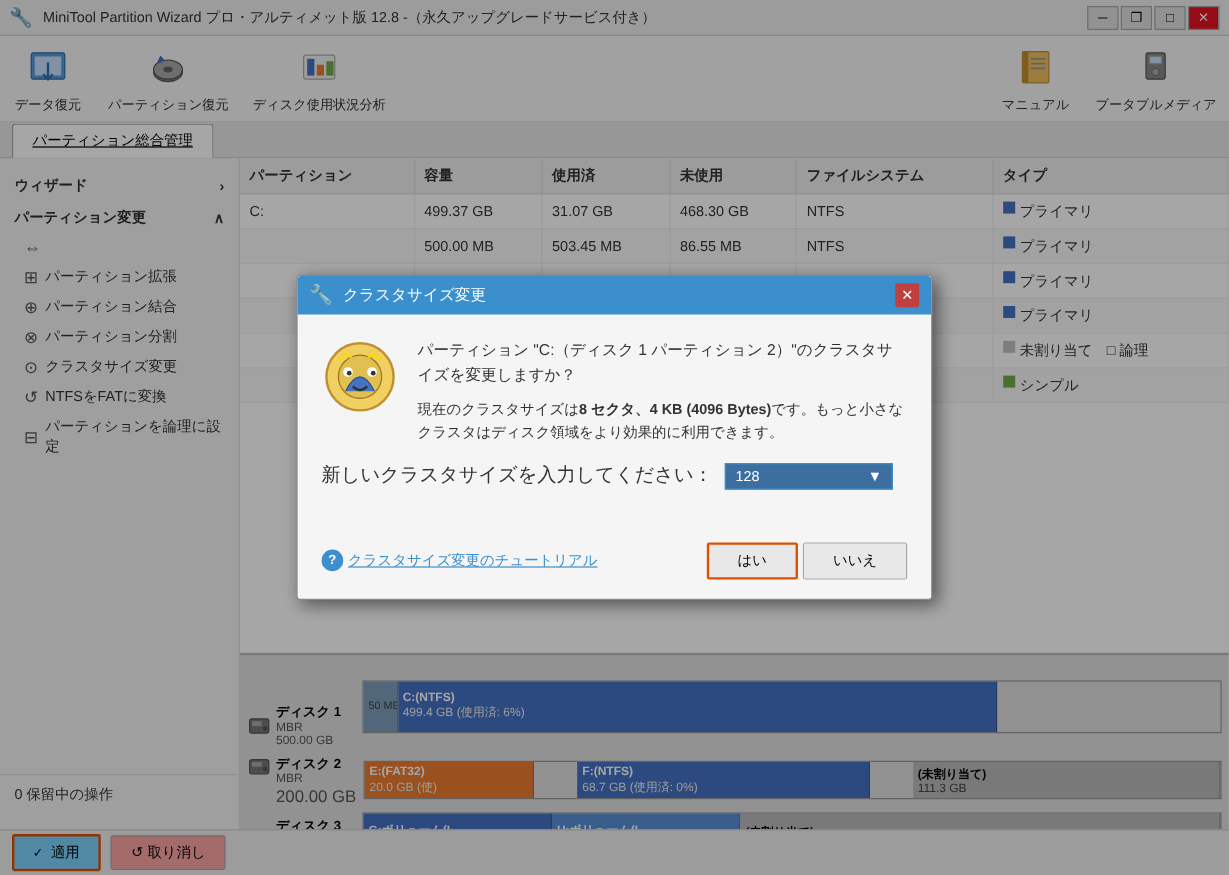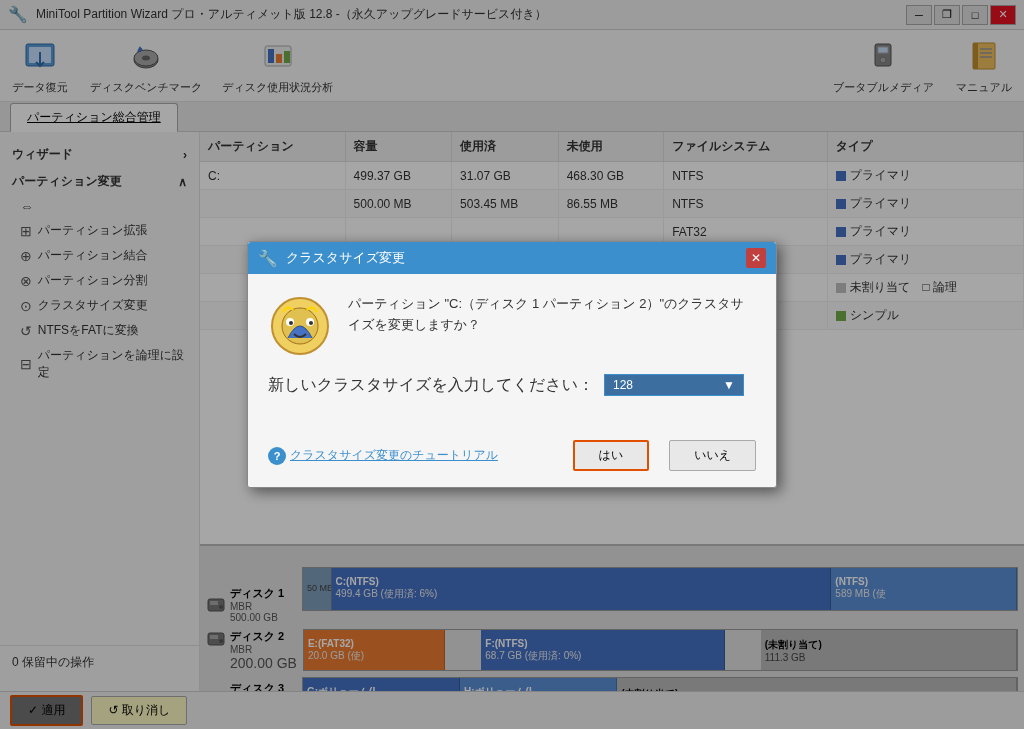--- a/index.html
+++ b/index.html
@@ -112,21 +112,21 @@
     .partition-table td {
       padding: 5px 8px;
       border-bottom: 1px solid #eee;
       border-right: 1px solid #eee;
       color: #333;
     }
     .partition-table tr:nth-child(even) td { background: #f9f9f9; }
     .partition-table tr:nth-child(odd) td { background: #ffffff; }
 
     .type-badge {
-      display: inline-flex; align-items: center; gap: 4px;
+      display: inline-flex; gap: 4px;
     }
     .type-square { width: 10px; height: 10px; display: inline-block; }
     .disk-row {
       display: flex;
       align-items: center;
       gap: 6px;
     }
     .disk-seg {
       height: 100%;
       display: flex; flex-direction: column;
@@ -149,29 +149,30 @@
       background: #f0f0f0;
       border-top: 1px solid #ccc;
       display: flex;
       align-items: center;
       padding: 0 10px;
       gap: 8px;
     }
     .bottom-btn {
       padding: 5px 16px;
       border: 1px solid #aaa;
-      background: #fef9c3;
+      background: #fca5a5;
       cursor: pointer;
       font-size: 12px;
       border-radius: 2px;
       display: flex; align-items: center; gap: 4px;
     }
     .bottom-btn.apply {
       border: 2px solid #e05000;
-      background: #737373;
+      background: #7dd3fc;
+      font-family: Liberation Mono, monospace;
     }
 
     
     .modal-overlay {
       position: absolute;
       top: 0; left: 0; right: 0; bottom: 0;
       background: rgba(0,0,0,0.3);
       z-index: 100;
       display: flex;
       align-items: center;
@@ -208,21 +209,21 @@
       display: flex; align-items: center; gap: 10px; margin-bottom: 16px;
     }
     .modal-row label { font-size: 16px; color: #333; white-space: nowrap; }
     .modal-footer {
       display: flex;
       align-items: center;
       justify-content: space-between;
       padding: 8px 20px 16px 20px;
     }
     .modal-link { color: #3c8fcd; text-decoration: underline; cursor: pointer; font-size: 12px; display: flex; align-items: center; gap: 4px; }
-    .modal-btns { display: flex; gap: 20px; }
+    .modal-btns { display: flex; gap: 4px; }
     .modal-btn {
       padding: 5px 24px;
       border: 1px solid #aaa;
       background: #e8e8e8;
       cursor: pointer;
       font-size: 12px;
       border-radius: 2px;
     }
     .modal-btn.yes {
       border: 2px solid #e05000;
@@ -259,55 +260,55 @@
   <div class="toolbar-item">
     <div class="toolbar-icon-box">
       <svg width="36" height="36" viewBox="0 0 36 36">
         <ellipse cx="18" cy="22" rx="12" ry="8" fill="#888" stroke="#555" stroke-width="1"></ellipse>
         <ellipse cx="18" cy="20" rx="12" ry="8" fill="#aaa" stroke="#555" stroke-width="1"></ellipse>
         <ellipse cx="18" cy="20" rx="4" ry="2.5" fill="#666"></ellipse>
         <path d="M10 14 L12 10 L14 12" fill="none" stroke="#4472c4" stroke-width="2"></path>
         <line x1="12" y1="14" x2="12" y2="10" stroke="#4472c4" stroke-width="2"></line>
       </svg>
     </div>
-    <span class="toolbar-label">ディスクベンチマーク</span>
+    <span class="toolbar-label">パーティション復元</span>
   </div>
   <div class="toolbar-item">
     <div class="toolbar-icon-box">
       <svg width="36" height="36" viewBox="0 0 36 36">
         <rect x="5" y="8" width="26" height="20" rx="2" fill="#f0f0f0" stroke="#aaa" stroke-width="1"></rect>
         <rect x="8" y="11" width="6" height="14" fill="#4472c4"></rect>
         <rect x="16" y="16" width="6" height="9" fill="#ed7d31"></rect>
         <rect x="24" y="13" width="6" height="12" fill="#70ad47"></rect>
       </svg>
     </div>
     <span class="toolbar-label">ディスク使用状況分析</span>
   </div>
   <div class="toolbar-right">
-    <div class="toolbar-item">
-      <div class="toolbar-icon-box">
-        <svg width="36" height="36" viewBox="0 0 36 36">
-          <rect x="10" y="6" width="16" height="22" rx="2" fill="#888" stroke="#555" stroke-width="1"></rect>
-          <rect x="13" y="9" width="10" height="6" fill="#c6e0ff" stroke="#aaa"></rect>
-          <circle cx="18" cy="22" r="3" fill="#aaa" stroke="#777"></circle>
-        </svg>
-      </div>
-      <span class="toolbar-label">ブータブルメディア</span>
-    </div>
     <div class="toolbar-item">
       <div class="toolbar-icon-box">
         <svg width="36" height="36" viewBox="0 0 36 36">
           <rect x="7" y="5" width="22" height="26" rx="1" fill="#f0c060" stroke="#c09030" stroke-width="1"></rect>
           <rect x="7" y="5" width="5" height="26" fill="#c09030"></rect>
           <line x1="14" y1="11" x2="26" y2="11" stroke="#999" stroke-width="1.5"></line>
           <line x1="14" y1="15" x2="26" y2="15" stroke="#999" stroke-width="1.5"></line>
           <line x1="14" y1="19" x2="26" y2="19" stroke="#999" stroke-width="1.5"></line>
         </svg>
       </div>
       <span class="toolbar-label">マニュアル</span>
+    </div>
+    <div class="toolbar-item">
+      <div class="toolbar-icon-box">
+        <svg width="36" height="36" viewBox="0 0 36 36">
+          <rect x="10" y="6" width="16" height="22" rx="2" fill="#888" stroke="#555" stroke-width="1"></rect>
+          <rect x="13" y="9" width="10" height="6" fill="#c6e0ff" stroke="#aaa"></rect>
+          <circle cx="18" cy="22" r="3" fill="#aaa" stroke="#777"></circle>
+        </svg>
+      </div>
+      <span class="toolbar-label">ブータブルメディア</span>
     </div>
   </div>
 </div>
 
 <div class="tabbar">
   <div class="tab active">
     <span>パーティション総合管理</span>
   </div>
 </div>
 
@@ -441,43 +442,39 @@
         </div>
         <div style="flex:1; height:44px; display:flex; border:1px solid #999;">
           <div class="disk-seg" style="width:4%;background:#7f9fbb;">
             <span class="disk-seg-title" style="font-size:9px;"></span>
             <span class="disk-seg-sub" style="font-size:9px;">50 MB (使用</span>
           </div>
           <div class="disk-seg" style="width:70%;background:#4472c4;color:white;">
             <span class="disk-seg-title">C:(NTFS)</span>
             <span class="disk-seg-sub" style="color:#eee;">499.4 GB (使用済: 6%)</span>
           </div>
-          <div class="disk-seg" style="width:26%;background:#5b8fd6;color:white;">
-            <span class="disk-seg-title">(NTFS)</span>
-            <span class="disk-seg-sub" style="color:#eee;">589 MB (使</span>
-          </div>
         </div>
       </div>
 
       <div class="disk-row">
         <div style="min-width:90px;">
           <div style="display:flex; gap:4px;">
             <svg width="20" height="20" viewBox="0 0 20 20">
               <rect x="2" y="4" width="16" height="12" rx="2" fill="#777" stroke="#555"></rect>
               <rect x="4" y="6" width="8" height="4" fill="#aaa"></rect>
               <circle cx="15" cy="12" r="2" fill="#555"></circle>
             </svg>
             <div>
               <div style="font-weight:bold;font-size:11px;">ディスク 2</div>
               <div style="font-size:10px;color:#555;">MBR</div>
               <div style="font-size:14px;color:#555;">200.00 GB</div>
             </div>
           </div>
         </div>
-        <div style="flex:1; height:42px; display:flex; border:1px solid #999;gap:36px;">
+        <div style="flex:1; height:32px; display:flex; border:1px solid #999;gap:36px;">
           <div class="disk-seg" style="width:22%;background:#ed7d31;color:white;">
             <span class="disk-seg-title">E:(FAT32)</span>
             <span class="disk-seg-sub" style="color:#eee;">20.0 GB (使)</span>
           </div>
           <div class="disk-seg" style="width:38%;background:#4472c4;color:white;">
             <span class="disk-seg-title">F:(NTFS)</span>
             <span class="disk-seg-sub" style="color:#eee;">68.7 GB (使用済: 0%)</span>
           </div>
           <div class="disk-seg" style="width:40%;background:#bbb;">
             <span class="disk-seg-title">(未割り当て)</span>
@@ -550,20 +547,23 @@
             <circle cx="43" cy="29" r="2" fill="#333"></circle>
             <path d="M26 40 Q32 46 38 40" fill="none" stroke="#333" stroke-width="2"></path>
             <path d="M15 18 Q20 10 25 16" fill="none" stroke="#ffd700" stroke-width="2"></path>
             <path d="M49 18 Q44 10 39 16" fill="none" stroke="#ffd700" stroke-width="2"></path>
           </svg>
         </div>
         <div style="flex:1;">
           <p style="font-size:13px; color:#333; line-height:1.6; margin-bottom:8px;">
             <span>パーティション "C:（ディスク 1 パーティション 2）"のクラスタサイズを変更します</span><span>か？</span>
           </p>
+          <p style="font-size:12px; color:#333; line-height:1.6;">
+            <span>現在のクラスタサイズは</span><strong>8 セクタ、4 KB (4096 Bytes)</strong><span>です。もっと小さなクラスタはディスク領域をより効果的に利用できます。</span>
+          </p>
         </div>
       </div>
 
       <div class="modal-row">
         <label>新しいクラスタサイズを入力してください：</label>
         <div style="display:flex; align-items:center; border:1px solid #3c8fcd; background:#3c6fa0; color:white; padding:3px 8px; width:140px; justify-content:space-between; cursor:pointer;">
           <span style="color:white;">128</span>
           <span>▼</span>
         </div>
       </div>

